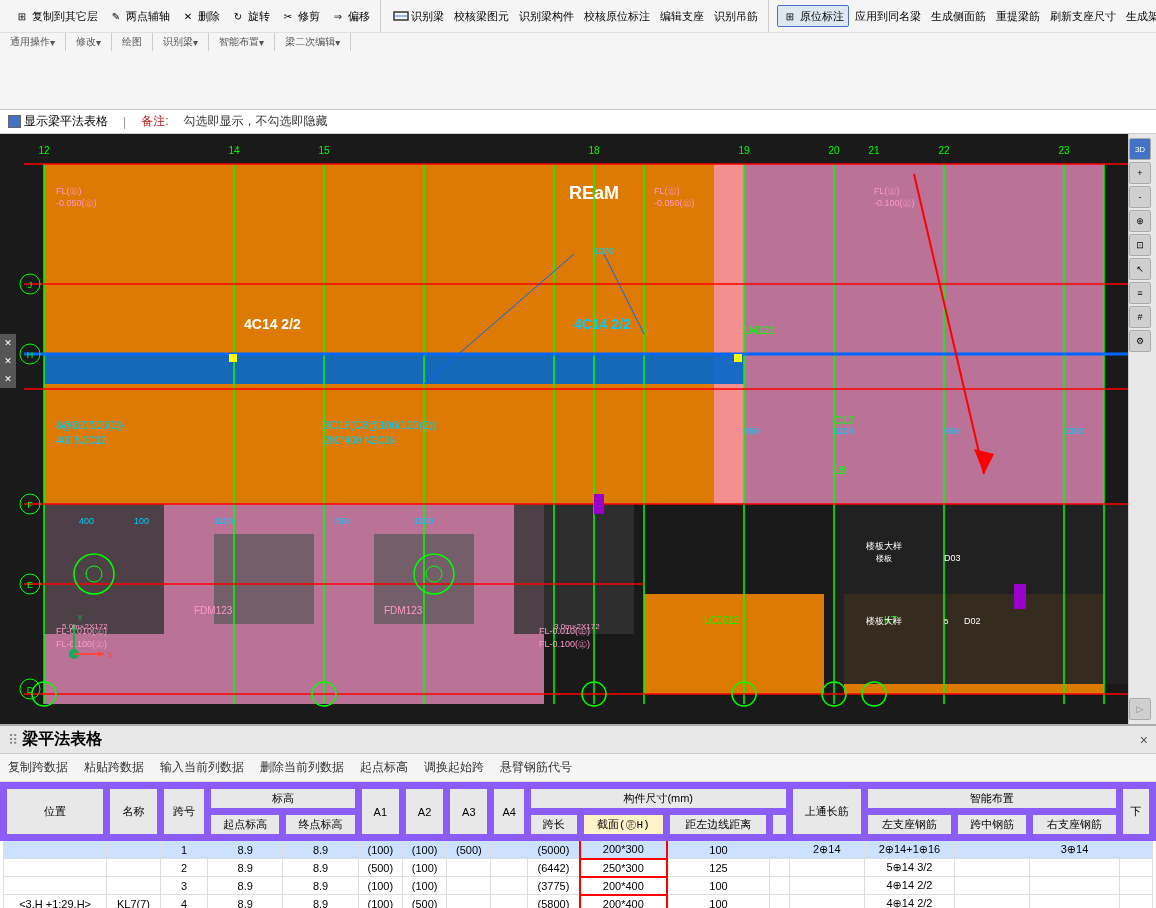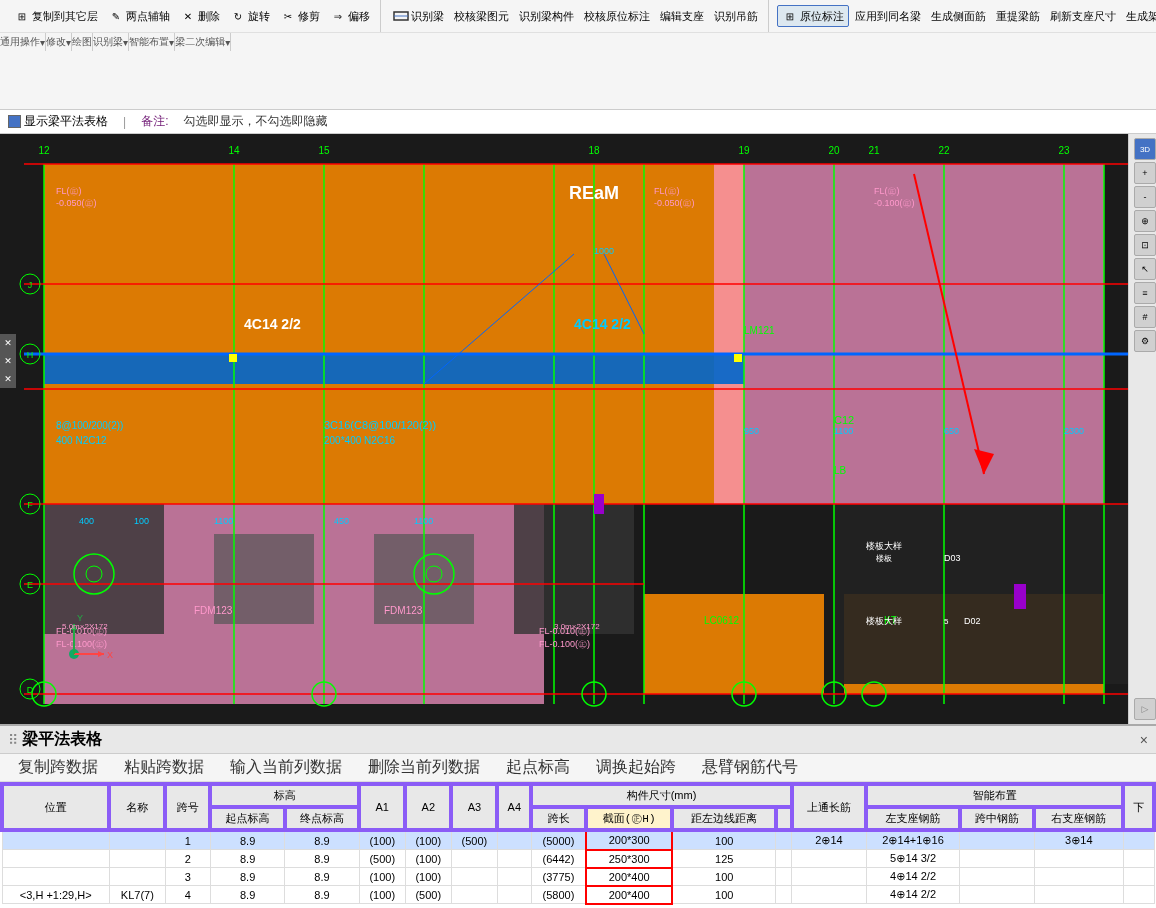--- a/index.html
+++ b/index.html
@@ -43,21 +43,21 @@
     .toolbar-btn-icon { width: 16px; height: 16px; display: inline-flex; align-items: center; justify-content: center; font-size: 10px; }
     .toolbar-labels-row {
       display: flex;
       height: 18px;
       align-items: center;
       background: #f5f5f5;
     }
     .toolbar-section-label {
       font-size: 10px;
       color: #555;
-      padding: 0 0;
+      padding: 0 10px;
       border-right: 1px solid #ccc;
       height: 100%;
       display: flex;
       align-items: center;
     }
 
     
     #checkbox-bar {
       height: 24px;
       background: #fff;
@@ -93,21 +93,21 @@
     #right-sidebar {
       position: absolute;
       right: 0;
       top: 0;
       width: 28px;
       height: 100%;
       background: #e8e8e8;
       border-left: 1px solid #ccc;
       display: flex;
       flex-direction: column;
-      align-items: flex-end;
+      align-items: flex-start;
       padding: 4px 0;
       gap: 2px;
     }
     .sidebar-btn {
       width: 22px;
       height: 22px;
       background: #d0d0d0;
       border: 1px solid #aaa;
       border-radius: 2px;
       cursor: pointer;
@@ -146,39 +146,38 @@
     #table-toolbar {
       height: 28px;
       background: #f5f5f5;
       border-bottom: 1px solid #ddd;
       display: flex;
       align-items: center;
       padding: 0 8px;
       gap: 16px;
     }
     .table-tool-btn {
-      font-size: 16px;
+      font-size: 12px;
       cursor: pointer;
       color: #333;
       white-space: nowrap;
-      margin-left: 10px;
     }
 
     #data-table {
       flex: 1;
       overflow: auto;
     }
     table {
       width: 100%;
       border-collapse: collapse;
       font-size: 11px;
     }
     th {
       background: #e8e8e8;
-      border: 4px solid #8b5cf6;
+      border: 7px solid #8b5cf6;
       padding: 2px 4px;
       text-align: center;
       font-weight: normal;
       white-space: nowrap;
     }
     td {
       border: 1px solid #ddd;
       padding: 2px 4px;
       text-align: center;
       white-space: nowrap;
@@ -293,21 +292,21 @@
     </div>
   </div>
 </div>
 
 <div id="checkbox-bar">
   <label class="cb-label">
     <div class="cb-check"></div>
     <span>显示梁平法表格</span>
   </label>
   <span class="separator">|</span>
-  <span style="color:#701a75;">备注:</span>
+  <span style="color:#b91c1c;">备注:</span>
   <span style="color:#333;">勾选即显示，不勾选即隐藏</span>
 </div>
 
 <div id="main-canvas">
   <svg id="cad-canvas" xmlns="http://www.w3.org/2000/svg" viewBox="0 0 1128 590" width="1128" height="590">
 
     <rect width="1128" height="590" fill="#1a1a1a"></rect>
 
     <rect x="30" y="30" width="700" height="340" fill="#ff8c00" opacity="0.85"></rect>
 

